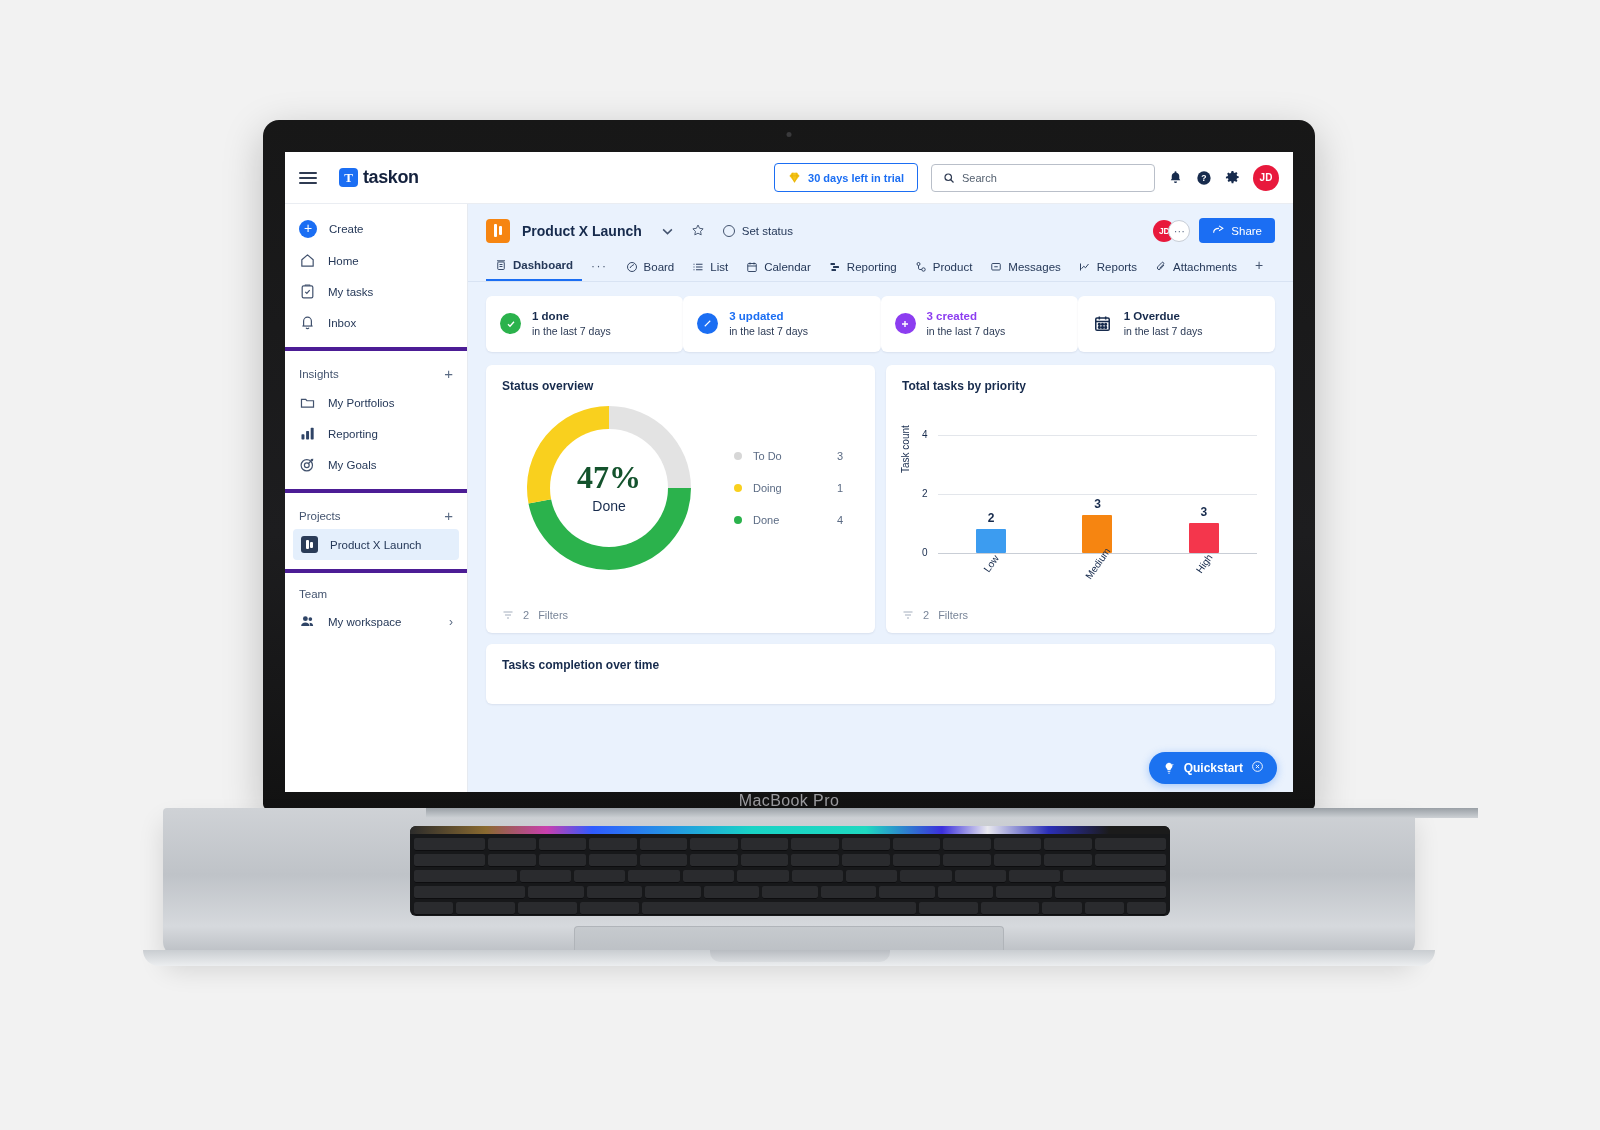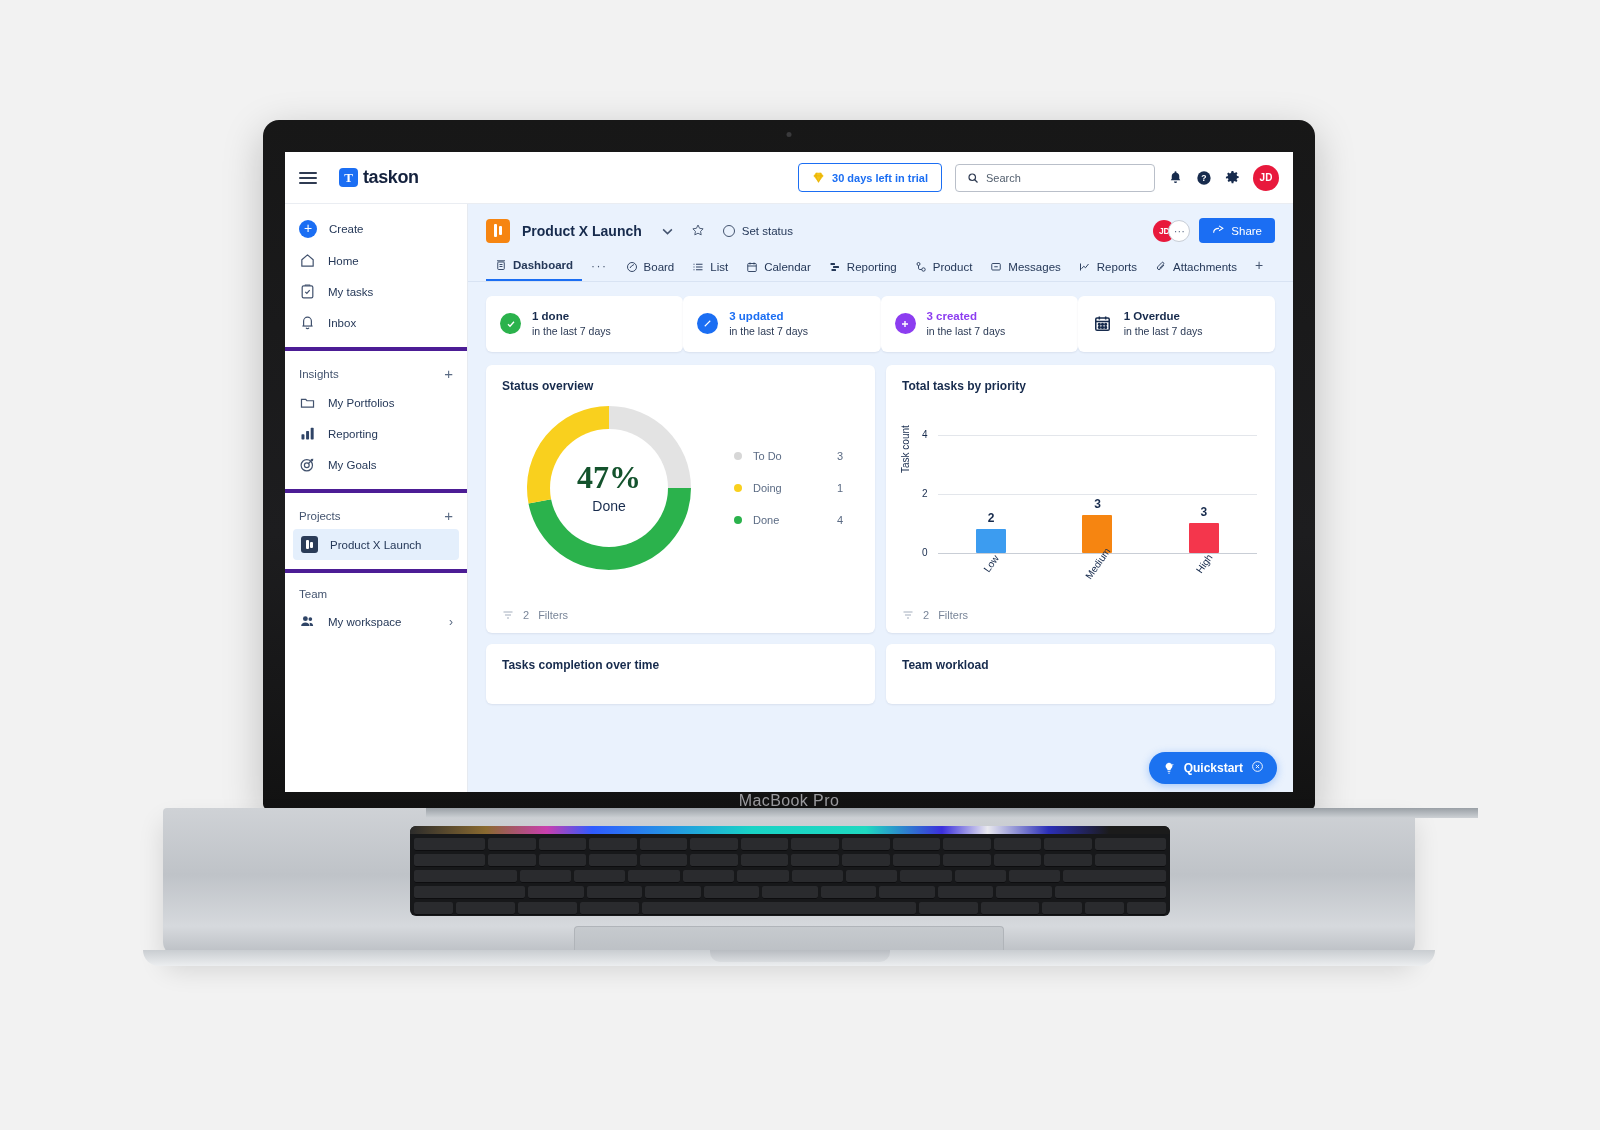--- a/index.html
+++ b/index.html
@@ -112,21 +112,21 @@
   .top-right { margin-left: auto; display: flex; align-items: center; gap: 13px; }
   .trial-pill {
     display: flex; align-items: center; gap: 7px;
     border: 1.5px solid #1b6ef3; border-radius: 4px;
     padding: 7px 13px; background: #fff; cursor: pointer;
   }
   .trial-text { color: #1b6ef3; font-weight: bold; font-size: 11px; }
   .search-box {
     display: flex; align-items: flex-start; gap: 7px;
     border: 1px solid #b9bfc9; border-radius: 4px;
-    padding: 7px 11px; width: 200px; background: #fff;
+    padding: 7px 11px; width: 224px; background: #fff;
   }
   .search-ph { color: #5a6madd; color:#54606f; font-size: 11px; }
   .ic { display:inline-flex; align-items:center; justify-content:center; }
   .avatar {
     width: 26px; height: 26px; border-radius: 50%; background: #e8193c;
     color: #fff; font-size: 10px; font-weight: bold;
     display: flex; align-items: center; justify-content: center;
   }
 
   .body-row { flex: 1; display: flex; min-height: 0; }
@@ -762,23 +762,20 @@
                     </span>
                   </div>
                 </div>
 
               </div>
 
               <div class="bottom-row">
                 <div class="bottom-card">
                   <div class="card-title">Tasks completion over time</div>
                 </div>
-                <div class="bottom-card">
-                  <div class="card-title">Team workload</div>
-                </div>
               </div>
 
             </div>
           </div>
         </div>
       </div>
     </div>
 
     <div class="lid-chin">
       <span class="lid-chin-label">MacBook Pro</span>

